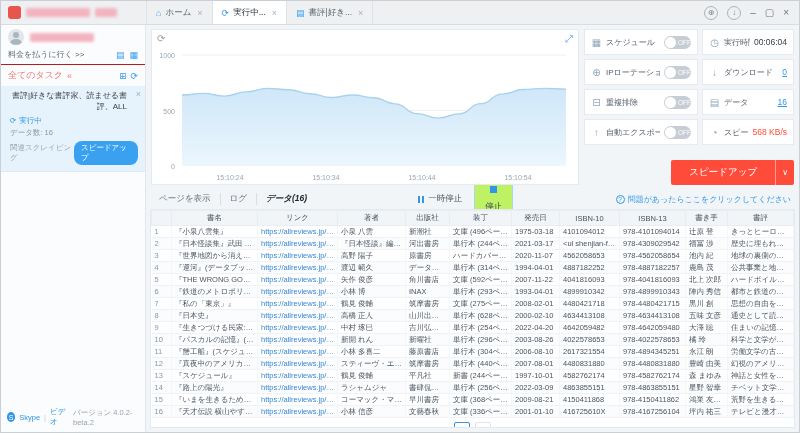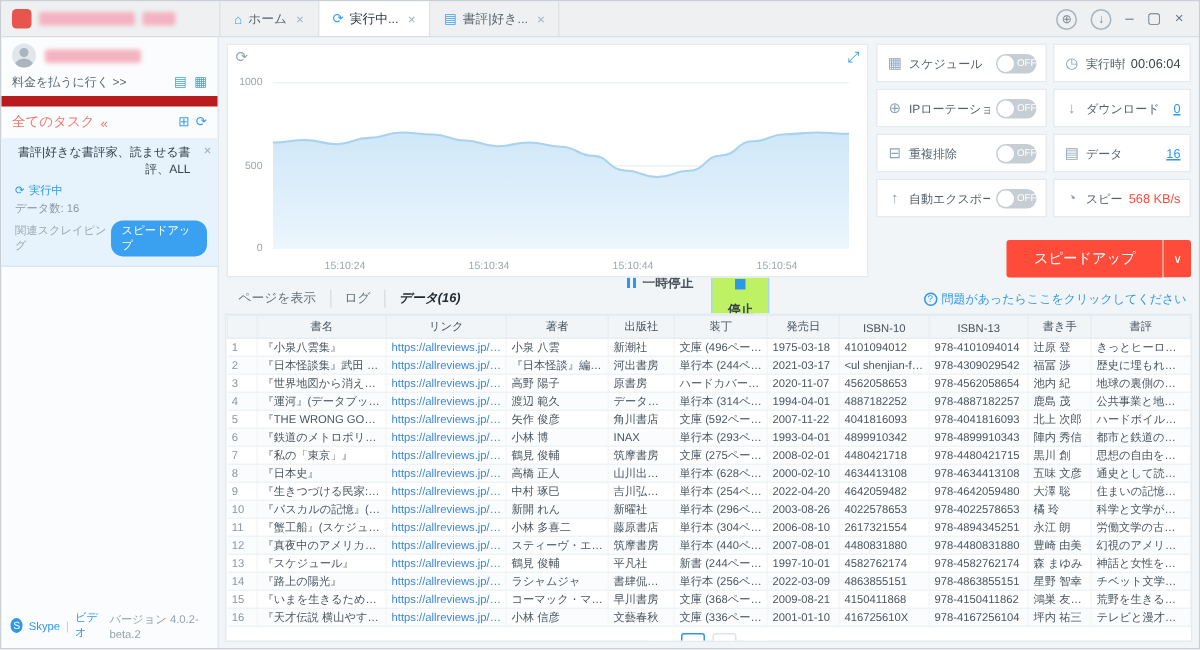--- a/index.html
+++ b/index.html
@@ -25,21 +25,21 @@
 
   
   .app-body { flex:1; display:flex; min-height:0; }
 
   
   .sidebar { width:145px; flex:none; background:#fbfcfd; border-right:1px solid #e2e6ea; display:flex; flex-direction:column; min-height:0; }
   .account-row { padding:4px 7px 2px; display:flex; align-items:center; gap:6px; }
   .avatar { width:16px; height:16px; border-radius:50%; background:#e0e6ea; position:relative; overflow:hidden; flex:none; }
   .avatar::before { content:""; position:absolute; top:3px; left:5px; width:6px; height:6px; border-radius:50%; background:#a9b6c0; }
   .avatar::after { content:""; position:absolute; top:10px; left:2px; width:12px; height:9px; border-radius:50%; background:#a9b6c0; }
-  .pay-row { padding:2px 7px 4px; display:flex; align-items:center; justify-content:space-between; border-bottom:7px solid #b91c1c; }
+  .pay-row { padding:2px 7px 4px; display:flex; align-items:center; justify-content:space-between; border-bottom:1px solid #b91c1c; }
   .pay-link { font-size:8px; color:#5a6670; }
   .view-icons { display:flex; gap:5px; color:#3a9ef0; font-size:9px; }
   .alltasks-row { padding:4px 7px; display:flex; align-items:center; gap:4px; color:#f0776e; font-size:9px; }
   .alltasks-row .spacer { flex:1; }
   .alltasks-row .mini { color:#3a9ef0; font-size:9px; }
   .collapse { color:#f0776e; font-size:9px; }
   .tree { display:flex; flex-direction:column; }
   .tree-item { height:19px; display:flex; align-items:center; gap:4px; padding-left:12px; font-size:8.5px; color:#47525c; }
   .caret { color:#9aa6b0; font-size:7px; width:7px; }
   .folder { width:10px; height:7px; background:#85b9e8; border-radius:1px; position:relative; flex:none; }
@@ -89,21 +89,21 @@
   .speedup-row { margin-top:auto; display:flex; justify-content:flex-end; }
   .speedup-btn { display:flex; cursor:default; }
   .speedup-main { background:#ff4b3a; color:#fff; font-size:9.5px; padding:6px 18px; border-radius:2px 0 0 2px; }
   .speedup-chev { background:#ff4b3a; border-left:1px solid rgba(255,255,255,.45); color:#fff; font-size:8px; display:flex; align-items:center; padding:0 6px; border-radius:0 2px 2px 0; }
 
   .toolbar { height:20px; flex:none; display:flex; align-items:center; padding:0 8px 0 4px; }
   .view-tabs { display:flex; align-items:center; font-size:8.5px; color:#67727c; }
   .vtab { padding:0 9px; border-right:1px solid #d9dee3; }
   .vtab:last-child { border-right:none; }
   .vtab.active { color:#222a31; font-weight:bold;font-style:italic; }
-  .run-controls { display:flex; align-items:flex-start; gap:12px; margin:0 auto;font-weight:bold; }
+  .run-controls { display:flex; align-items:center; gap:12px; margin:0 auto; }
   .pause-btn { display:flex; align-items:center; gap:4px; font-size:8.5px; color:#47525c; }
   .pause-icon { display:inline-flex; gap:2px; }
   .pause-icon i { width:2px; height:7px; background:#2f97ea; display:block; }
   .stop-btn { display:flex; align-items:center; gap:8px; font-size:8.5px; color:#38424c; background:#bef264; border:1px solid #abd4f5; border-radius:3px; padding:2px 10px;flex-direction:column; }
   .stop-icon { width:7px; height:7px; background:#2f97ea; display:block; }
   .help-link { display:flex; align-items:center; gap:3px; color:#2f97ea; font-size:8px; }
   .help-icon { width:9px; height:9px; border:1px solid #2f97ea; border-radius:50%; display:flex; align-items:center; justify-content:center; font-size:6.5px; color:#2f97ea; flex:none; }
 
   .table-wrap { flex:1; margin:0 4px 4px; background:#fff; border:1px solid #e5eaee; display:flex; flex-direction:column; min-height:0; overflow:hidden; }
   table { width:100%; border-collapse:collapse; table-layout:fixed; }

